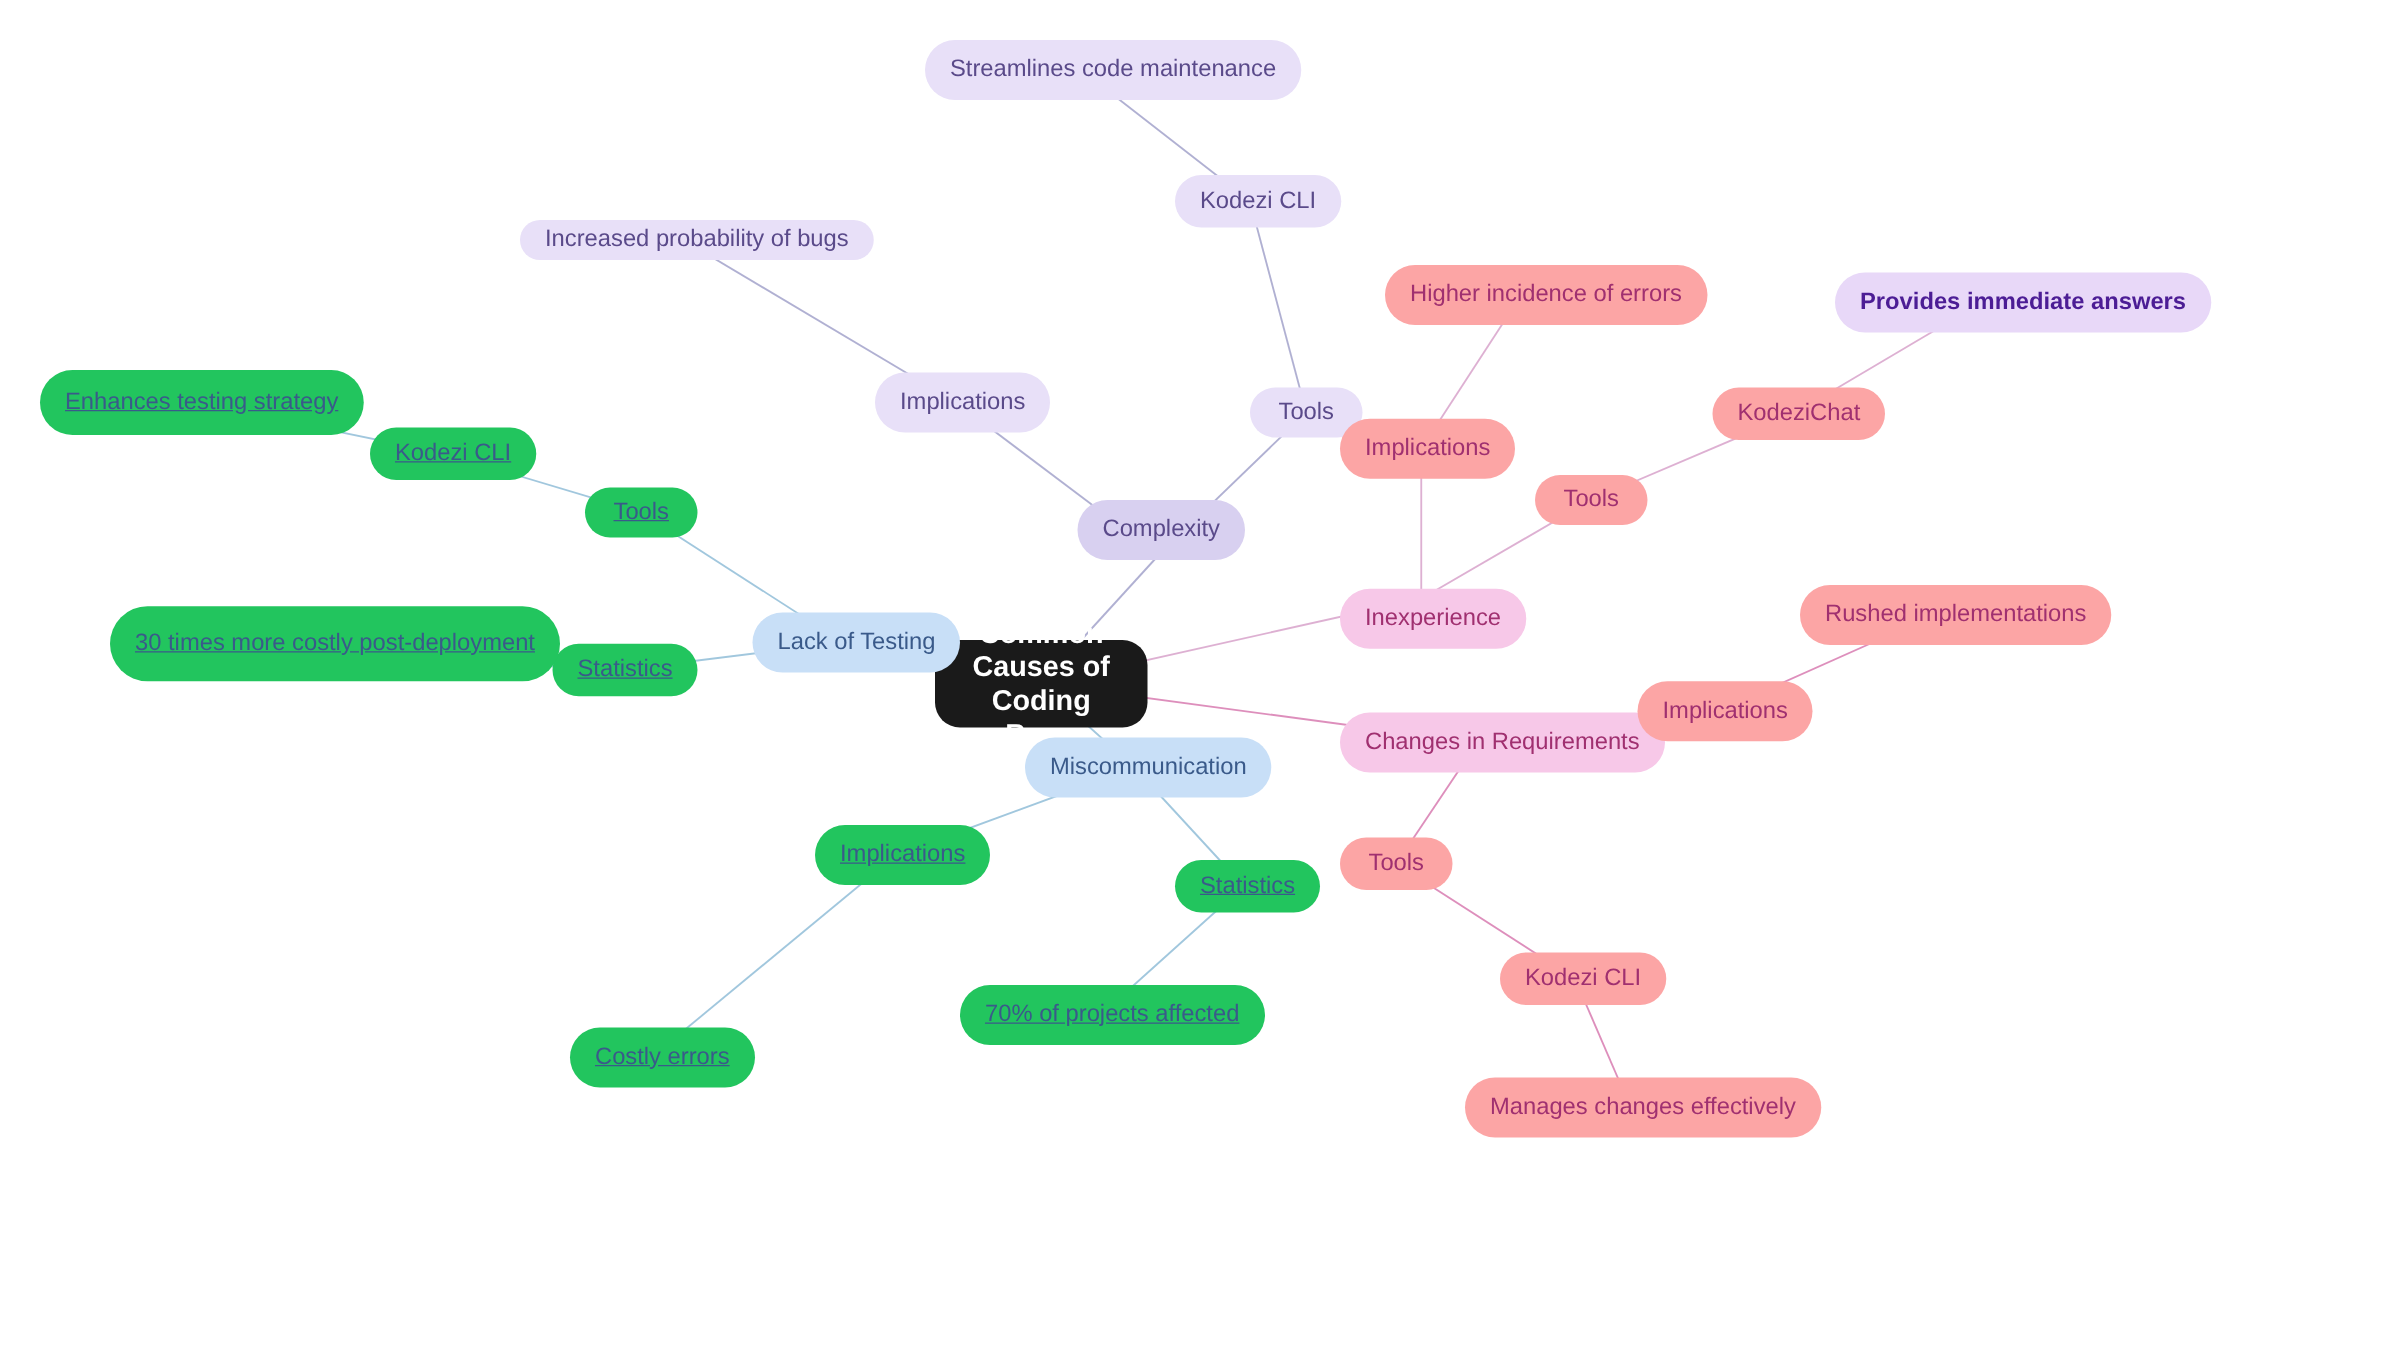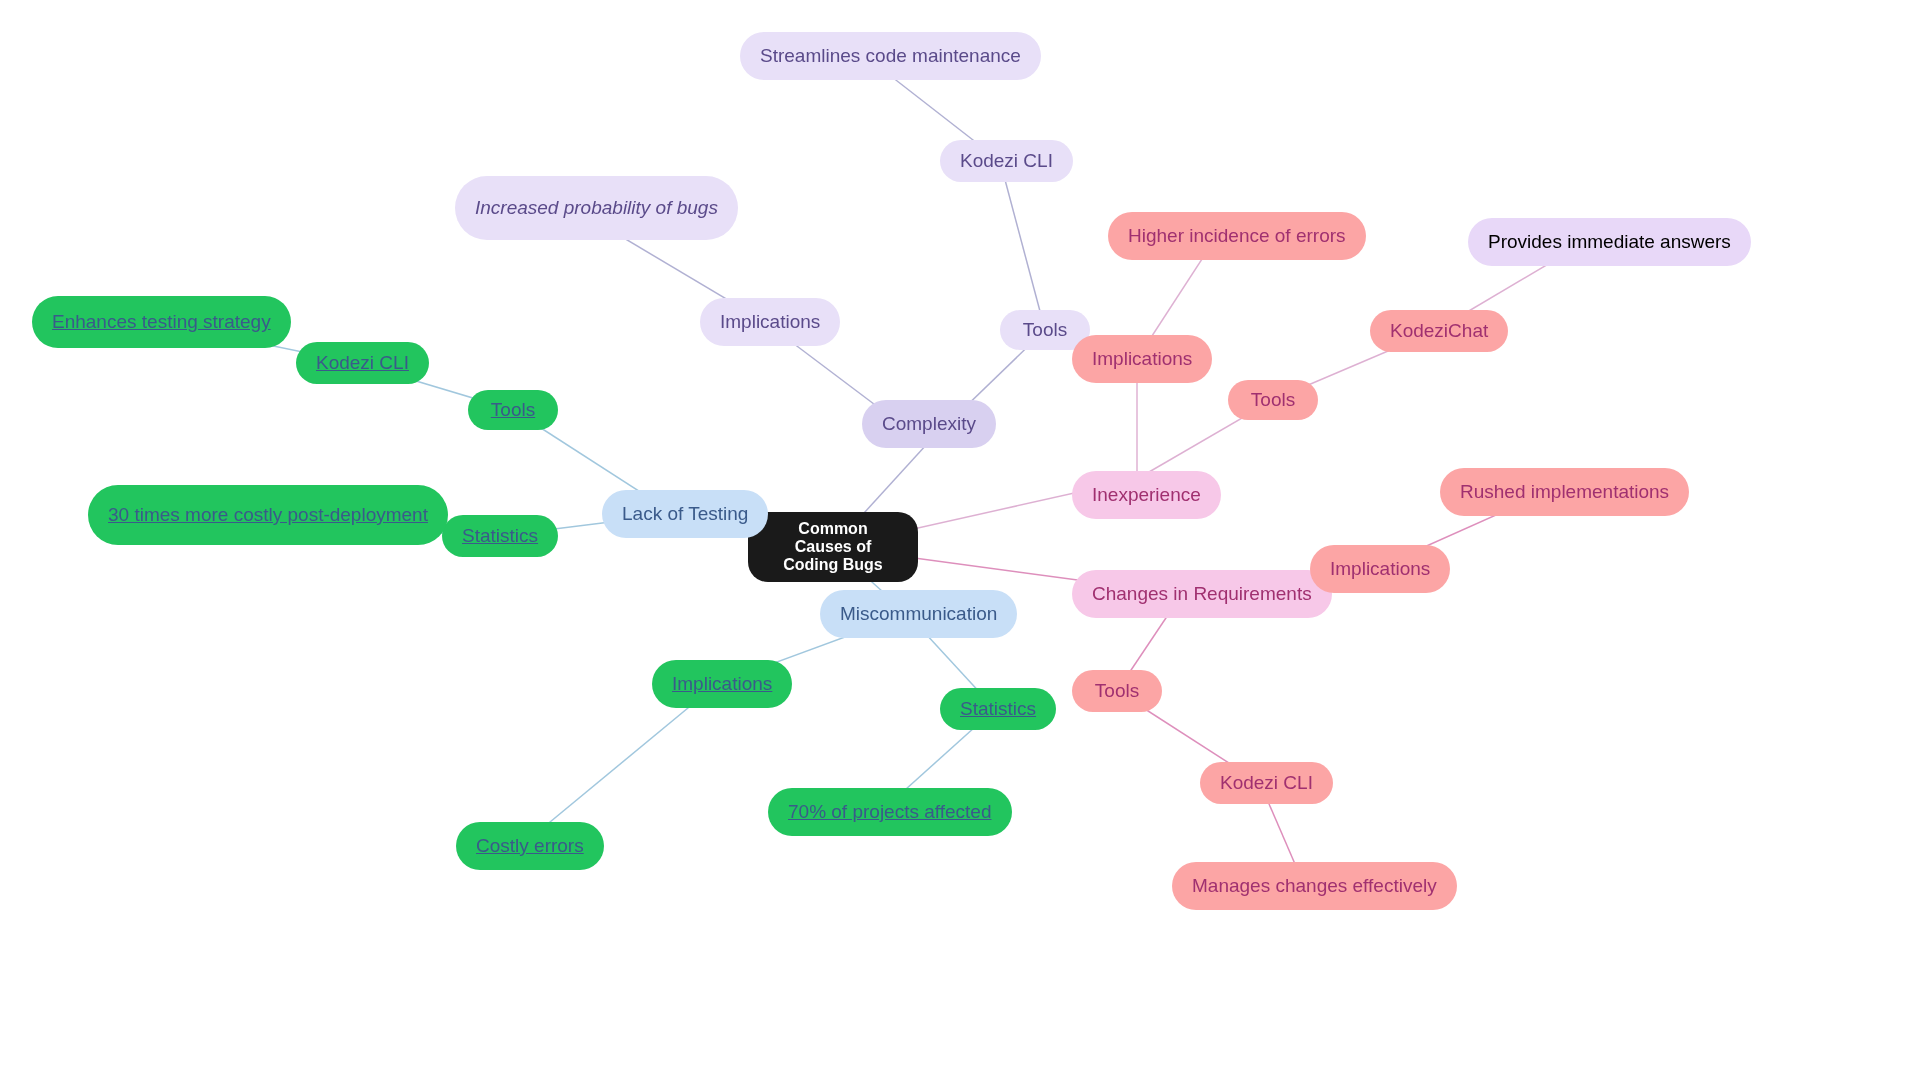--- a/index.html
+++ b/index.html
@@ -31,21 +31,21 @@
       justify-content: center;
       text-align: center;
       font-size: 19px;
       font-weight: 500;
       padding: 10px 20px;
       white-space: nowrap;
     }
     .node-center {
       background: #1a1a1a;
       color: #ffffff;
-      font-size: 16px;
+      font-size: 23px;
       font-weight: 600;
       border-radius: 20px;
       white-space: normal;
       width: 170px;
       height: 70px;
     }
     .node-blue {
       background: #c8dff7;
       color: #3a5a8a;
       border: none;
@@ -71,22 +71,23 @@
       color: #a03070;
       border: none;
     }
     .node-pink-light {
       background: #fca5a5;
       color: #a03070;
       border: none;
     }
     .node-violet-light {
       background: #e8d8f8;
-      color: #000000;
+      color: #4c1d95;
       border: none;
+      font-weight: bold;
     }
   </style>
 </head>
 <body>
 
 <div id="mindmap-container">
   <svg id="lines">
       <line x1="833" y1="547" x2="927" y2="444" stroke="#9090c0" stroke-width="1.5" opacity="0.7"></line>
       <line x1="927" y1="444" x2="1045" y2="330" stroke="#9090c0" stroke-width="1.5" opacity="0.7"></line>
       <line x1="927" y1="444" x2="765" y2="322" stroke="#9090c0" stroke-width="1.5" opacity="0.7"></line>
@@ -114,21 +115,21 @@
       <line x1="1182" y1="594" x2="1375" y2="569" stroke="#d060a0" stroke-width="1.5" opacity="0.7"></line>
       <line x1="1182" y1="594" x2="1117" y2="691" stroke="#d060a0" stroke-width="1.5" opacity="0.7"></line>
       <line x1="1375" y1="569" x2="1547.5" y2="492" stroke="#d060a0" stroke-width="1.5" opacity="0.7"></line>
       <line x1="1117" y1="691" x2="1260" y2="783" stroke="#d060a0" stroke-width="1.5" opacity="0.7"></line>
       <line x1="1260" y1="783" x2="1304.5" y2="886" stroke="#d060a0" stroke-width="1.5" opacity="0.7"></line>
     </svg>
 <div class="node node-center" style="left: 748px; top: 512px; width: 170px; height: 70px;">Common Causes of Coding Bugs</div>
     <div class="node node-purple" style="left: 862px; top: 400px; min-width: 130px; height: 48px;">Complexity</div>
     <div class="node node-purple-light" style="left: 1000px; top: 310px; min-width: 90px; height: 40px;">Tools</div>
     <div class="node node-purple-light" style="left: 700px; top: 298px; min-width: 130px; height: 48px;">Implications</div>
-    <div class="node node-purple-light" style="left: 455px; top: 176px; min-width: 240px; height: 64px; font-style: italic;">Increased probability of bugs</div>
+    <div class="node node-purple-light" style="left: 416px; top: 176px; min-width: 240px; height: 32px;">Increased probability of bugs</div>
     <div class="node node-purple-light" style="left: 740px; top: 32px; min-width: 250px; height: 48px;">Streamlines code maintenance</div>
     <div class="node node-purple-light" style="left: 940px; top: 140px; min-width: 120px; height: 42px;">Kodezi CLI</div>
     <div class="node node-blue" style="left: 602px; top: 490px; min-width: 145px; height: 48px;">Lack of Testing</div>
     <div class="node node-blue-light" style="left: 468px; top: 390px; min-width: 90px; height: 40px;">Tools</div>
     <div class="node node-blue-light" style="left: 442px; top: 515px; min-width: 110px; height: 42px;">Statistics</div>
     <div class="node node-blue-light" style="left: 296px; top: 342px; min-width: 120px; height: 42px;">Kodezi CLI</div>
     <div class="node node-blue-light" style="left: 32px; top: 296px; min-width: 250px; height: 52px;">Enhances testing strategy</div>
     <div class="node node-blue-light" style="left: 88px; top: 485px; min-width: 210px; height: 60px;">30 times more costly post-deployment</div>
     <div class="node node-blue" style="left: 820px; top: 590px; min-width: 175px; height: 48px;">Miscommunication</div>
     <div class="node node-blue-light" style="left: 652px; top: 660px; min-width: 130px; height: 48px;">Implications</div>

